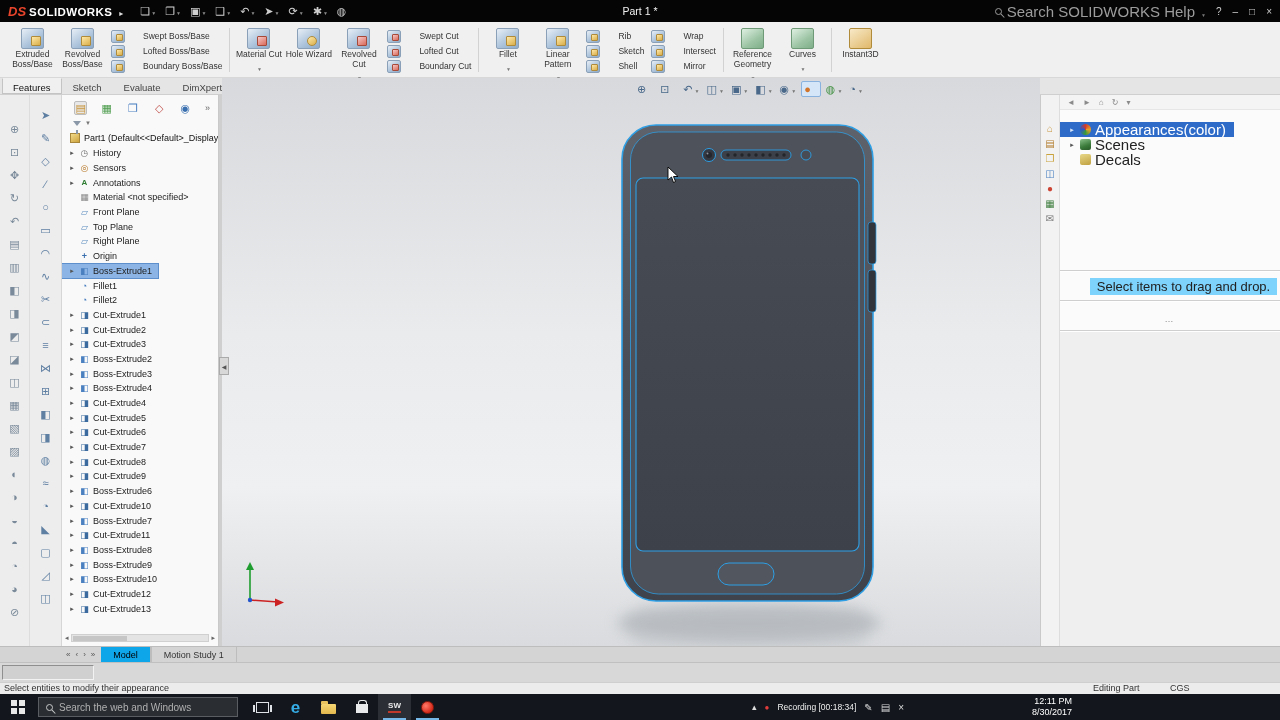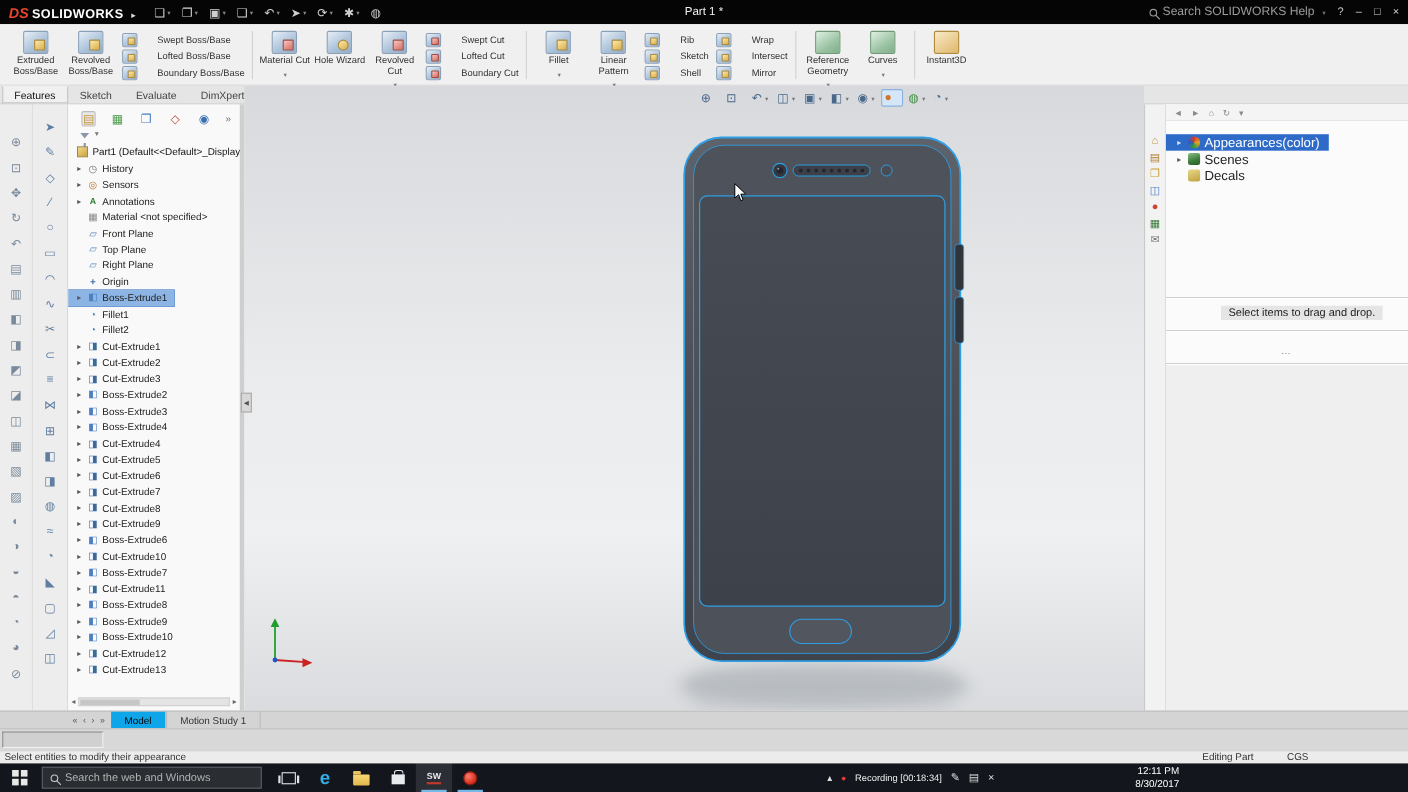--- a/index.html
+++ b/index.html
@@ -11,21 +11,21 @@
   .titlebar{position:absolute;left:0;top:0;width:1280px;height:22px;background:#050505;display:flex;align-items:center;padding:0 8px;color:#e8e8e8;}
   .logo{display:flex;align-items:baseline;gap:3px;}
   .logo-ds{color:#e8452c;font-weight:bold;font-size:13px;font-style:italic;}
   .logo-sw{color:#fff;font-weight:bold;font-size:11.5px;letter-spacing:.4px;}
   .logo-arrow{color:#ddd;font-size:8px;margin-left:4px;}
   .tb-icons{display:flex;align-items:center;gap:3px;margin-left:14px;}
   .tb-ic{display:flex;align-items:center;padding:1px 3px;font-size:11px;color:#cfcfcf;}
   .tb-ic .dc::after{color:#8a8a8a;}
   .tb-title{position:absolute;left:50%;transform:translateX(-50%);top:0;height:22px;display:flex;align-items:center;font-size:10.5px;color:#f0f0f0;}
   .tb-right{margin-left:auto;display:flex;align-items:center;gap:10px;}
-  .tb-search{display:flex;align-items:center;gap:5px;color:#9c9c9c;font-size:11px;}
+  .tb-search{display:flex;align-items:center;gap:5px;color:#9c9c9c;font-size:15px;}
   .winbtns{display:flex;gap:11px;color:#cfcfcf;font-size:10px;align-items:center;}
   .dc::after{content:"▼";font-size:5px;color:#777;margin-left:1px;}
 
   
   .mag{width:7px;height:7px;border:1.4px solid #9a9a9a;border-radius:50%;position:relative;flex:none;display:inline-block;}
   .mag::after{content:"";position:absolute;right:-3.5px;bottom:-2.5px;width:4.5px;height:1.4px;background:#9a9a9a;transform:rotate(45deg);}
   .mag.light{border-color:#c8c8c8;}
   .mag.light::after{background:#c8c8c8;}
 
   
@@ -117,32 +117,32 @@
   .sic[data-name="solidworks-resources-icon"]{color:#c8963c;}
   .sic[data-name="design-library-icon"]{color:#b07a2a;}
   .sic[data-name="file-explorer-icon"]{color:#caa23c;}
   .sic[data-name="view-palette-icon"]{color:#4a7fc0;}
   .sic[data-name="appearances-tab-icon"]{color:#cc4433;}
   .sic[data-name="custom-properties-icon"]{color:#3a7a3a;}
   .sic[data-name="forum-icon"]{color:#777;}
   .tp-main{position:absolute;left:18px;top:0;right:0;bottom:0;background:#fbfbfb;border-left:1px solid #ddd;}
   .tp-toolbar{height:15px;display:flex;align-items:center;gap:8px;padding-left:7px;color:#8a8a8a;font-size:8px;border-bottom:1px solid #e6e6e6;background:#f4f4f4;}
   .tp-tree{padding-top:12px;}
-  .tp-row{display:flex;align-items:center;gap:4px;height:15px;padding:0 8px;font-size:12px;color:#222;width:max-content;}
+  .tp-row{display:flex;align-items:center;gap:4px;height:15px;padding:0 8px;font-size:15px;color:#222;width:max-content;}
   .tp-row.selected{background:#2e6bc8;color:#fff;}
   .parrow{width:8px;font-size:7px;color:#555;text-align:center;flex:none;}
   .parrow::after{content:"▸";}
   .tp-row.selected .parrow{color:#d8e6fa;}
   .pticon{width:11px;height:11px;border-radius:2px;flex:none;background:#bbb;}
   .pticon[data-icon="appearance"]{border-radius:50%;background:#cc4433;background:conic-gradient(#d43a2a,#e8a02a,#3a9a3a,#2a5ac8,#d43a2a);}
   .pticon[data-icon="scene"]{background:linear-gradient(160deg,#8ac08a,#3a7a3a 60%,#2a5a2a);}
   .pticon[data-icon="decal"]{background:linear-gradient(160deg,#e8d88a,#c0a040);}
   .tp-div{position:absolute;left:0;right:0;height:2px;border-top:1px solid #cfcfcf;border-bottom:1px solid #fff;}
   .tp-hintrow{position:absolute;top:183px;left:0;right:0;text-align:center;}
-  .tp-hint{display:inline-block;background:#e5e5e5;font-size:10px;padding:1px 7px;color:#222;margin-left:27px;}
+  .tp-hint{display:inline-block;background:#7dd3fc;font-size:13px;padding:1px 7px;color:#222;margin-left:27px;}
   .tp-ellipsis{position:absolute;top:219px;left:0;right:0;text-align:center;color:#888;font-size:9px;letter-spacing:2px;}
   .tp-lower{position:absolute;top:237px;bottom:0;left:0;right:0;background:#efefef;}
 
   
   .modeltabs{position:absolute;left:0;top:646px;width:1280px;height:16px;background:#d4d4d4;border-top:1px solid #bdbdbd;display:flex;align-items:stretch;font-size:9px;color:#333;}
   .mt-nav{display:flex;gap:5px;margin-left:66px;align-items:center;color:#555;font-size:8px;}
   .nv1::after{content:"«";} .nv2::after{content:"‹";} .nv3::after{content:"›";} .nv4::after{content:"»";}
   .mtab{padding:0 12px;display:flex;align-items:center;border-right:1px solid #bdbdbd;margin-left:6px;}
   .mtab+.mtab{margin-left:0;border-left:1px solid #bdbdbd;}
   .mtab.active{background:#0ea5e9;color:#000;}

